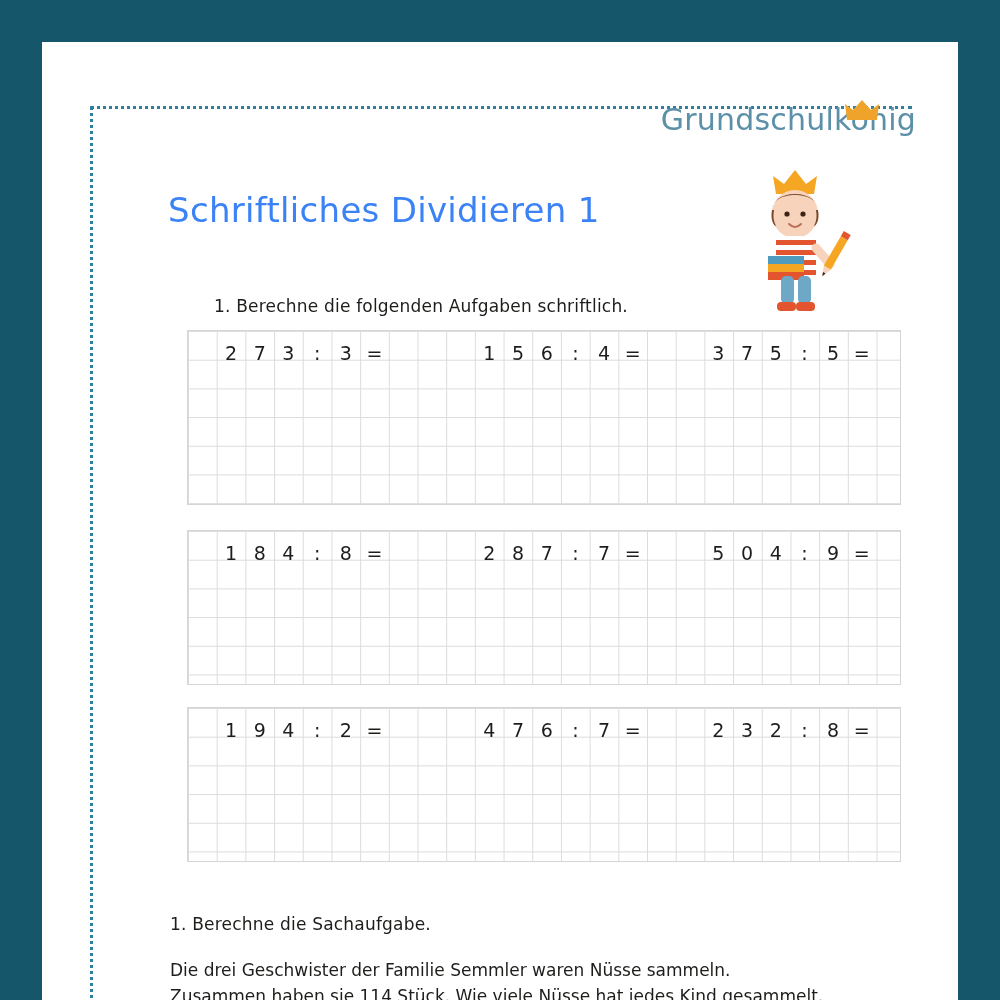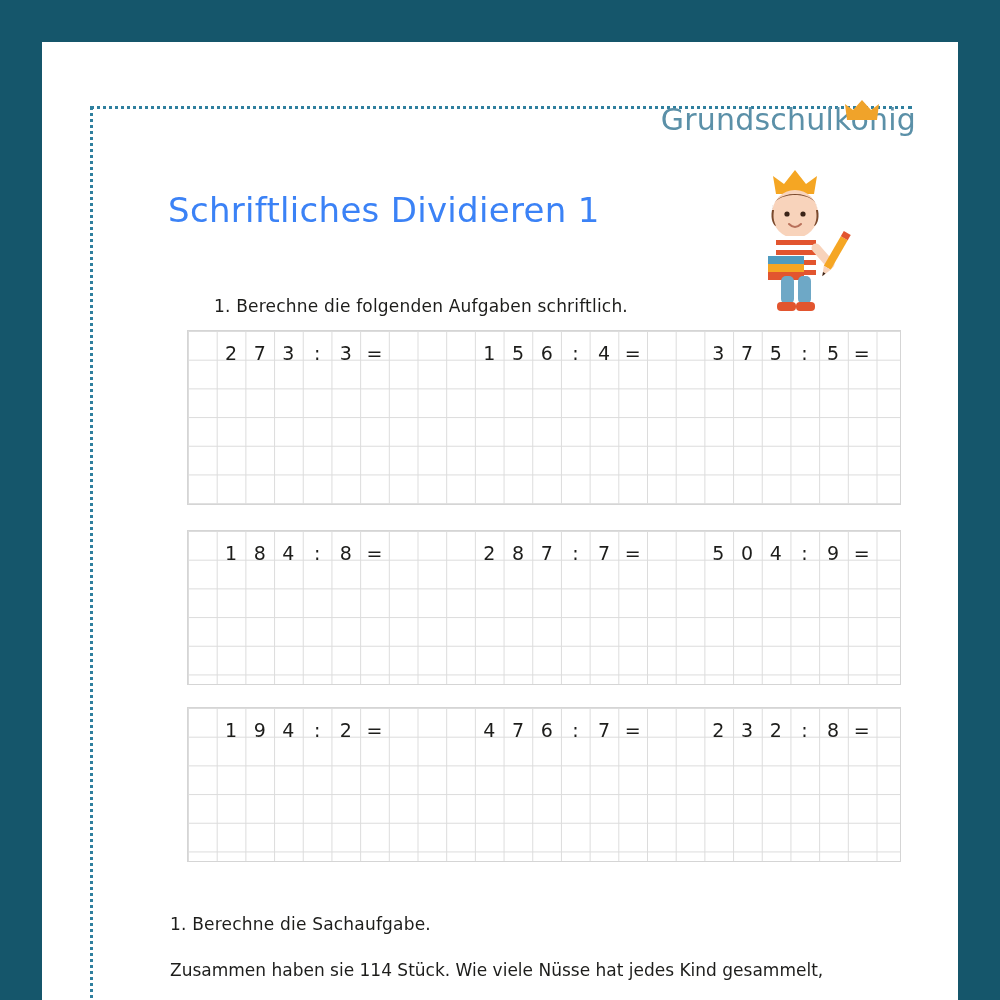--- a/index.html
+++ b/index.html
@@ -277,17 +277,18 @@
       <span class="cell">2</span>
       <span class="cell">:</span>
       <span class="cell">8</span>
       <span class="eq">=</span>
     </div>
   </div>
 
   <div class="instruction" id="instr2">1. Berechne die Sachaufgabe.</div>
 
   <div class="word-problem">
+    <div>Die drei Geschwister der Familie Semmler waren Nüsse sammeln.</div>
     <div>Zusammen haben sie 114 Stück. Wie viele Nüsse hat jedes Kind gesammelt,</div>
 
   </div>
 
 </div>
 
 </body></html>

